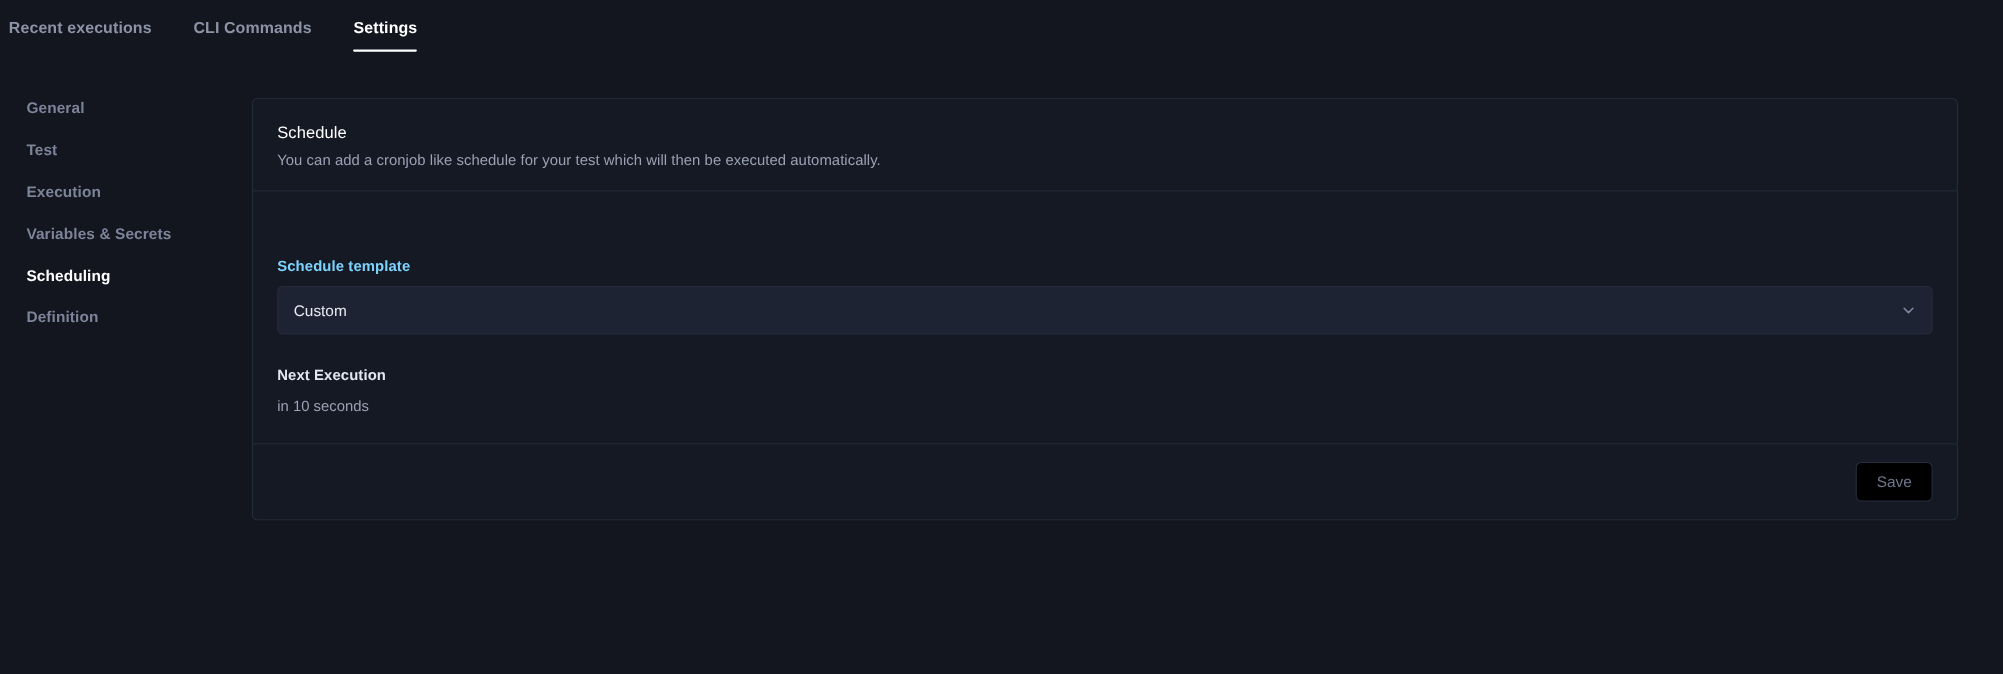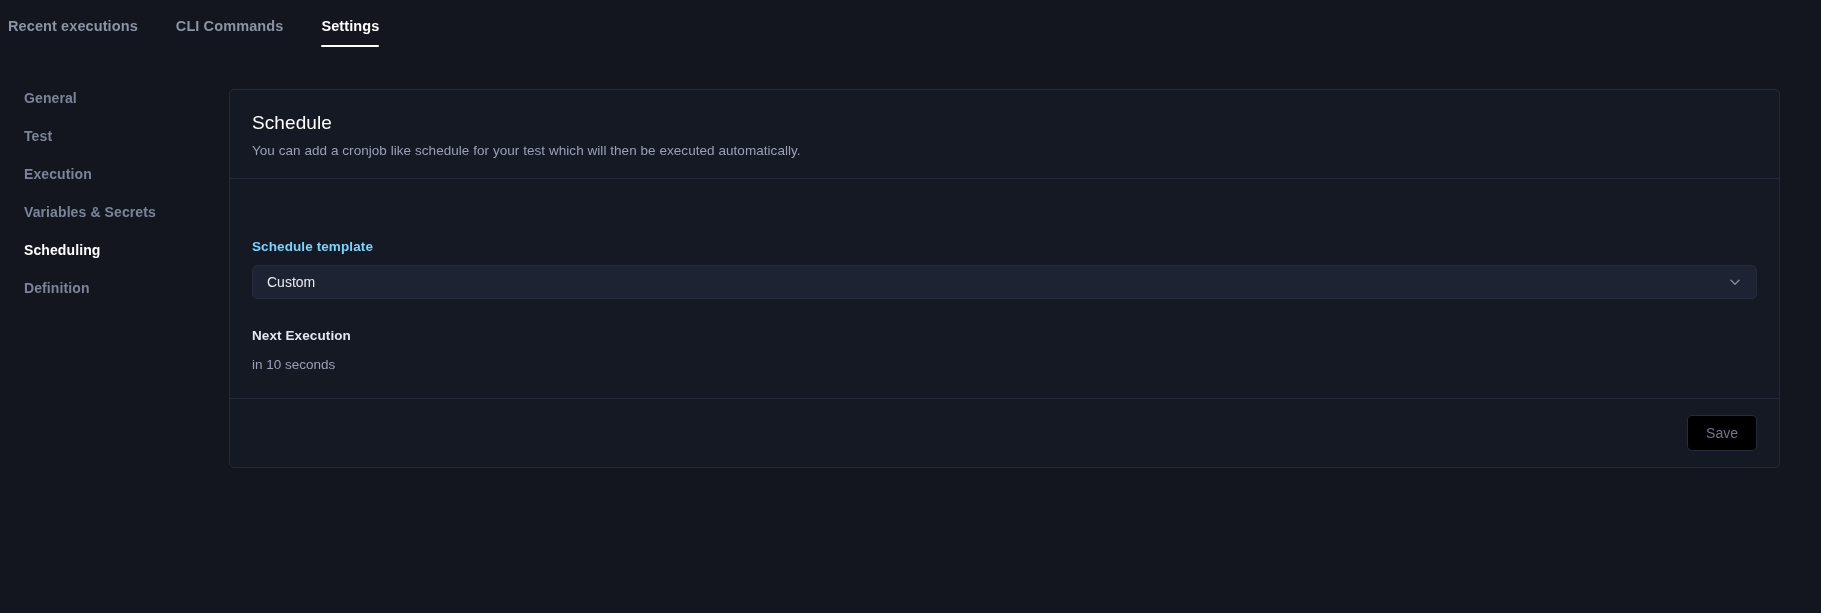--- a/index.html
+++ b/index.html
@@ -81,21 +81,21 @@
     width: 1551px;
     box-sizing: border-box;
     border: 1px solid #252a3a;
     border-radius: 5px;
     background: #151924;
   }
   .card-head {
     padding: 22px 22px 20px 22px;
   }
   .card-title {
-    font-size: 19px;
+    font-size: 15px;
     color: #ffffff;
     font-weight: normal;
     margin: 0 0 9px 0;
     letter-spacing: .1px;
   }
   .card-desc {
     font-size: 13.5px;
     color: #9aa1b4;
     margin: 0;
     letter-spacing: .05px;
@@ -114,21 +114,21 @@
     font-weight: bold;
     color: #7dd3fc;
     margin-bottom: 11px;
     letter-spacing: .1px;
     margin-top: 36px;
   }
 
   
   .select {
     position: relative;
-    height: 34px;
+    height: 44px;
     background: #1e2333;
     border: 1px solid #252b3d;
     border-radius: 5px;
     display: flex;
     align-items: center;
     padding: 0 14px;
     cursor: pointer;
     box-sizing: border-box;
   }
   .select-value {

